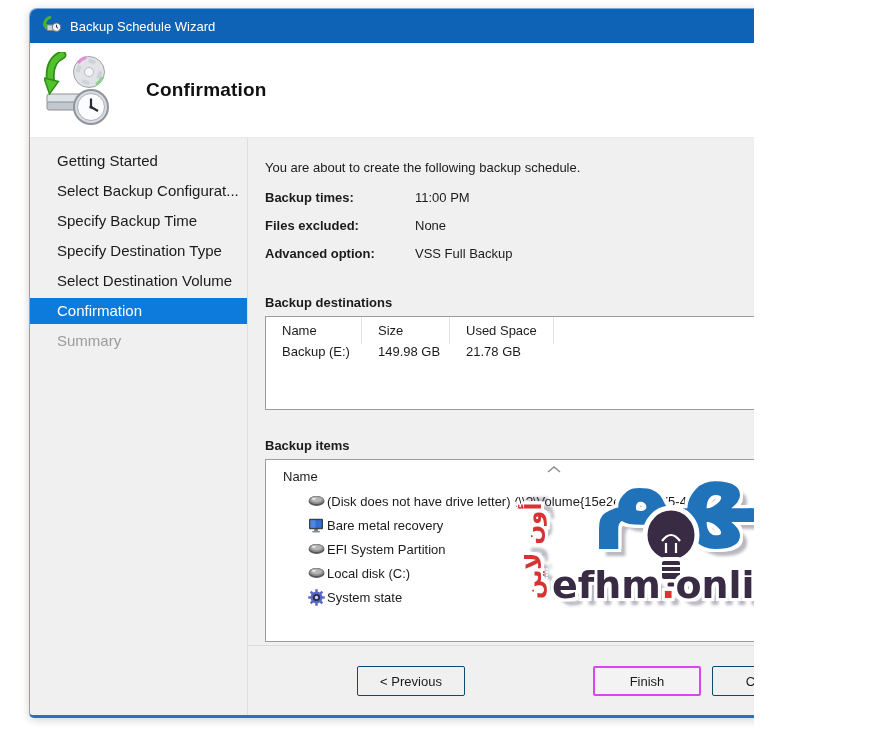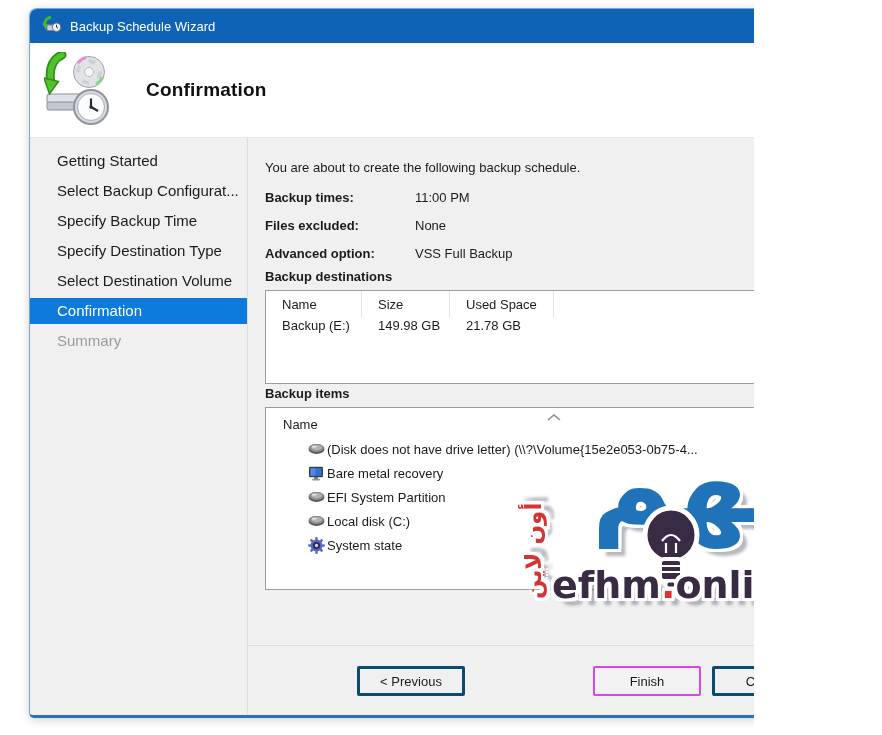--- a/index.html
+++ b/index.html
@@ -49,21 +49,21 @@
   .sidebar-item.disabled { color:#9b9b9b; }
   .v-divider { width:1px; flex:0 0 1px; background:#dedede; }
 
   .content { flex:1; display:flex; flex-direction:column; min-width:0; }
   .page { flex:1; padding:22px 10px 0 17px; position:relative; font-size:13px; color:#1b1b1b; }
 
   .intro { margin-bottom:8px; }
   .detail-row { display:flex; height:28px; align-items:center; }
   .detail-label { width:150px; font-weight:bold; }
 
-  .section-label { font-weight:bold; margin-top:2px; }
+  .section-label { font-weight:bold; margin-top:28px; }
 
   .dest-table { margin-top:6px; height:94px; background:#ffffff; border:1px solid #9b9b9b; }
   .dest-header { display:flex; height:27px; }
   .dest-hcell {
     height:27px; line-height:27px; padding-left:16px;
     border-right:1px solid #e3e3e3; color:#1b1b1b;
   }
   .col-name { width:96px; } .col-size { width:88px; } .col-used { width:104px; }
   .dest-row { display:flex; height:30px; align-items:flex-start; }
   .dest-cell { padding-left:16px; }
@@ -74,21 +74,21 @@
   .item-row { display:flex; align-items:center; height:24px; padding-left:42px; }
   .item-icon { width:19px; flex:0 0 19px; display:flex; align-items:center; }
   .item-label { white-space:nowrap; overflow:hidden; text-overflow:ellipsis; padding-right:4px; }
 
   
   .h-divider { height:1px; flex:0 0 1px; background:#dcdcdc; }
   .footer { height:69px; flex:0 0 69px; position:relative; }
   .btn {
     position:absolute; top:20px; width:108px; height:30px;
     font-family:"Liberation Sans", sans-serif; font-size:13px; color:#1b1b1b;
-    background:#f0f0f0; border:3px solid #0c4a6e; border-radius:2px;
+    background:#f0f0f0; border:1px solid #0c4a6e; border-radius:2px;
   }
   .btn-prev   { left:109px; }
   .btn-next   { left:224px; background:#d7d7d7; color:#9a9a9a; border-color:#cfcfcf; }
   .btn-finish { left:345px; border:2px solid #d946ef; background:#f3f3f3; }
   .btn-cancel { left:464px; }
 
   
   .watermark { position:absolute; left:460px; top:428px; width:390px; height:180px; z-index:5; pointer-events:none; }
   .wm-outline {
     text-shadow:

